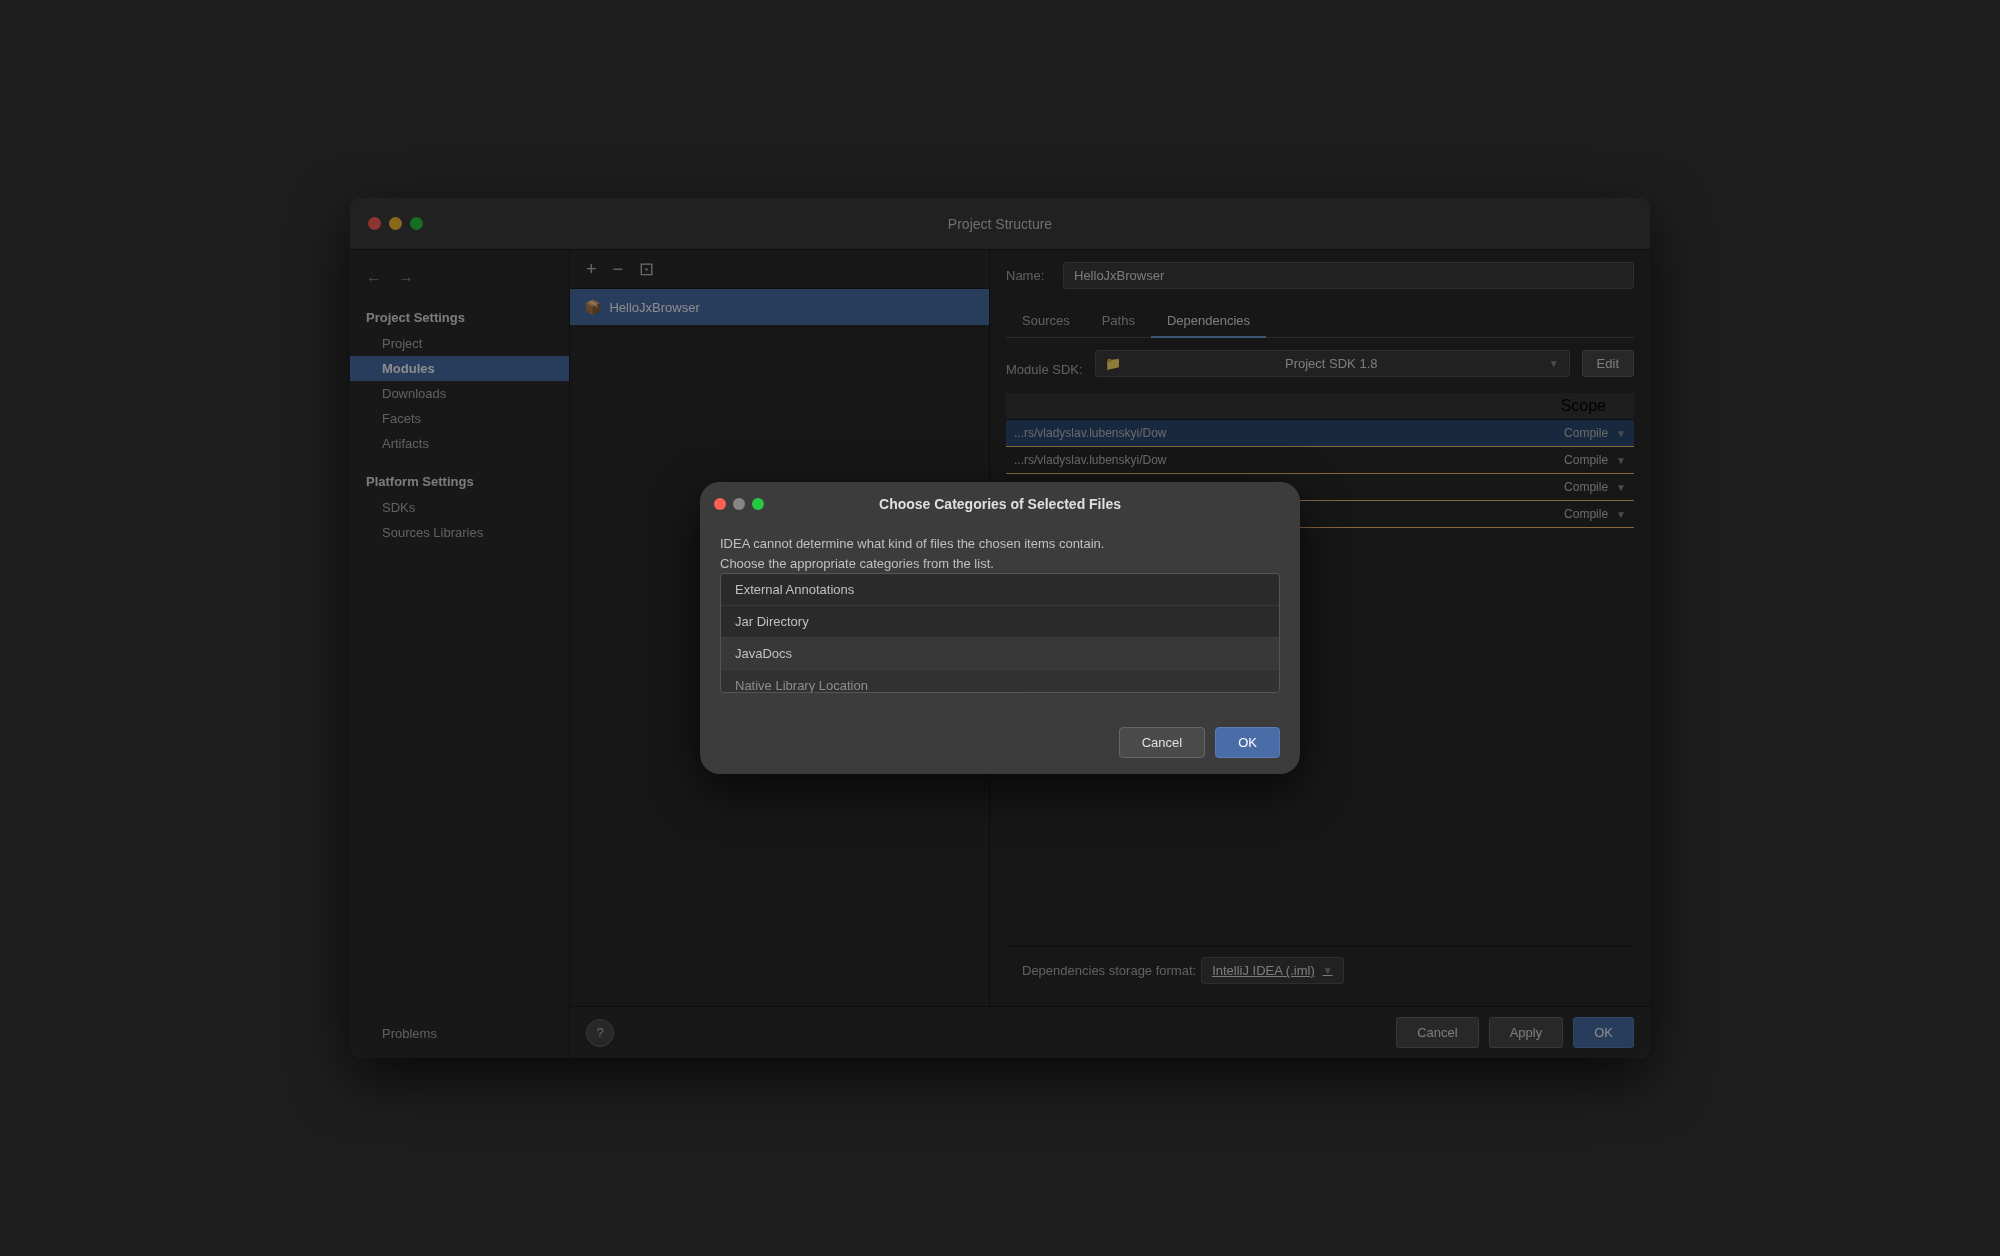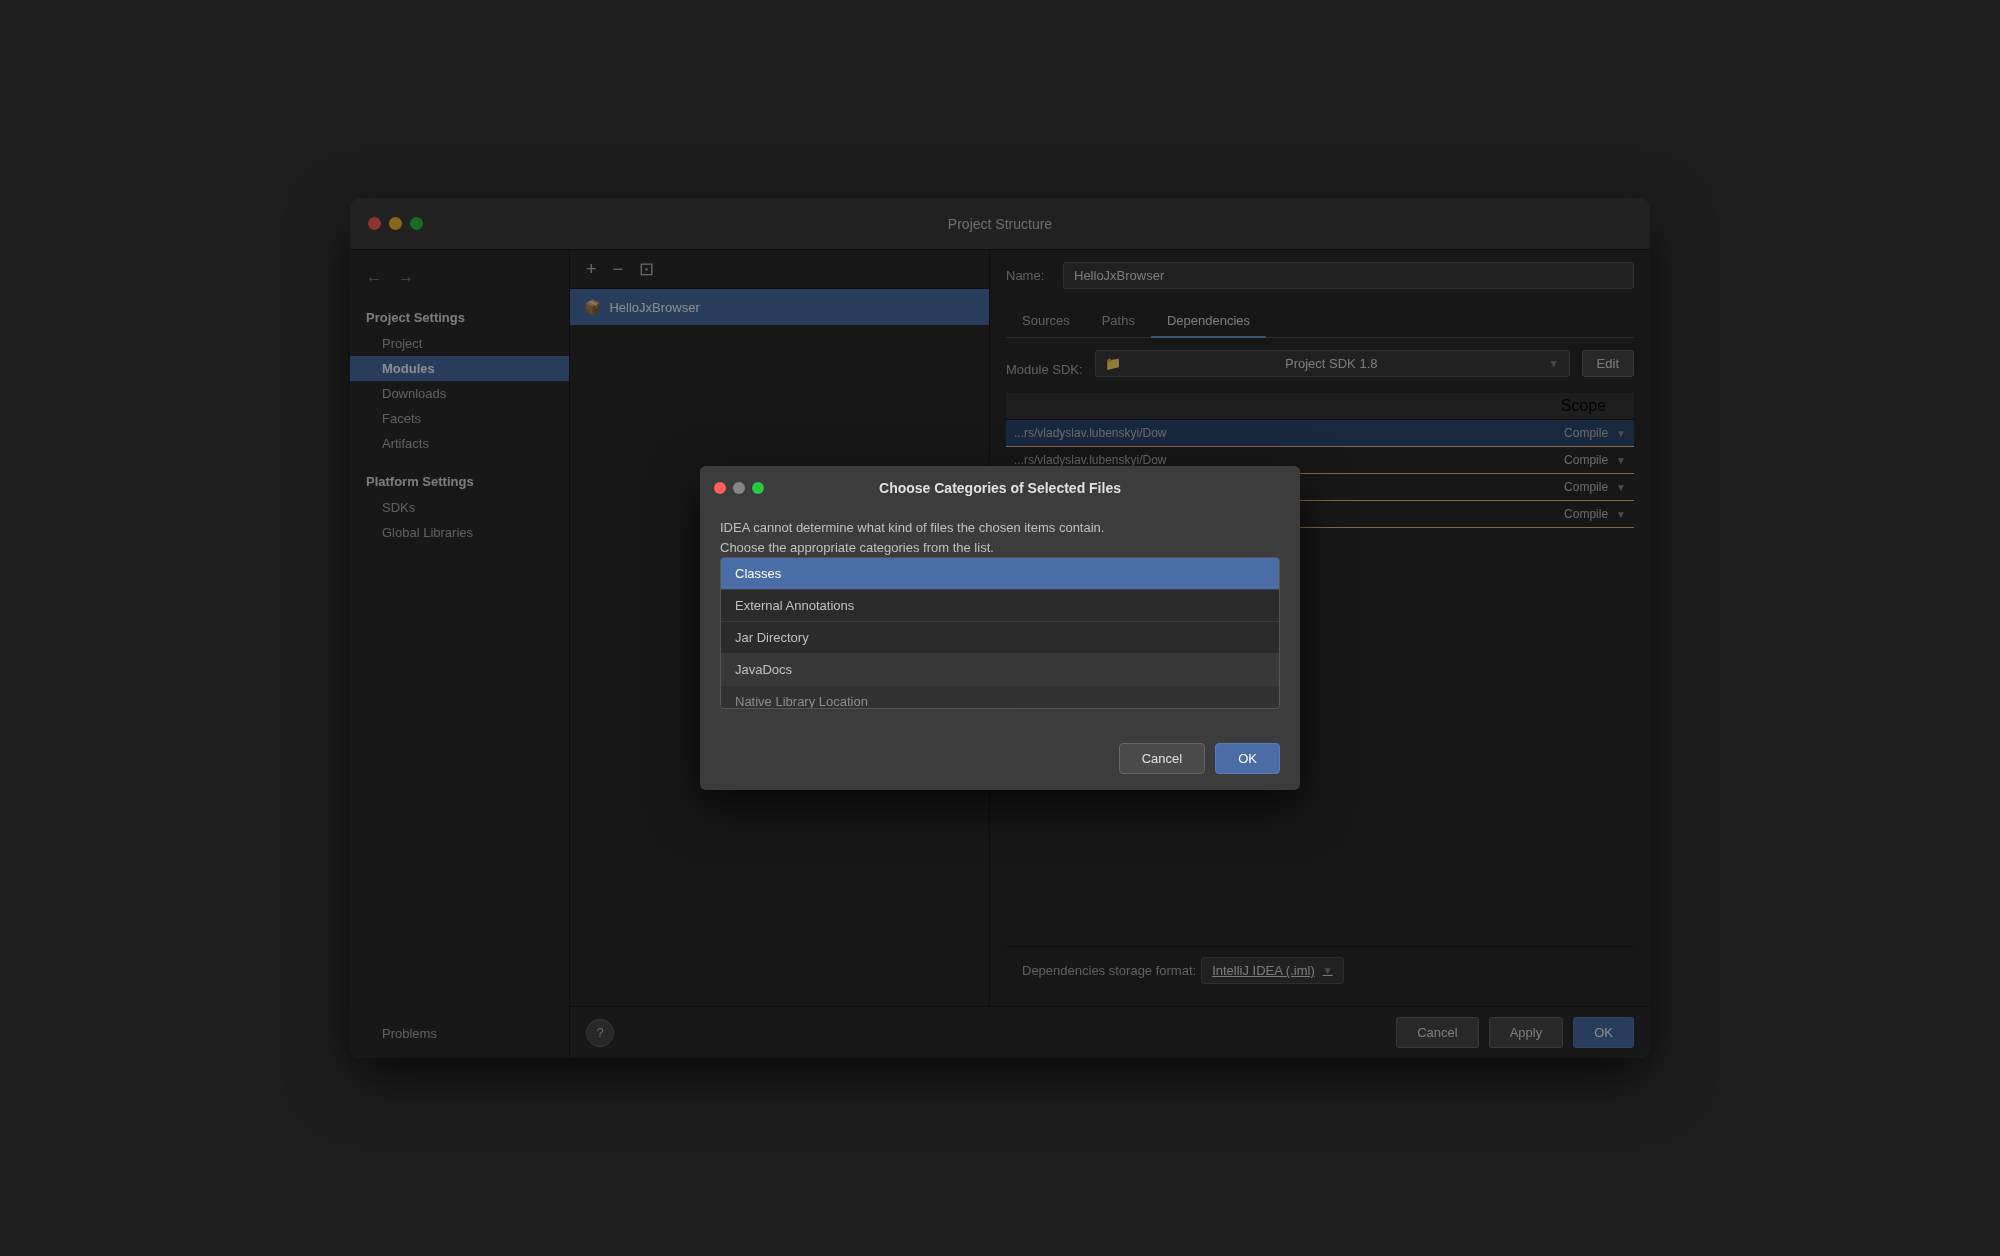--- a/index.html
+++ b/index.html
@@ -370,21 +370,21 @@
       top: 0; left: 0; right: 0; bottom: 0;
       background: rgba(0,0,0,0.45);
       display: flex;
       align-items: center;
       justify-content: center;
       z-index: 100;
     }
 
     .dialog {
       background: #3c3c3c;
-      border-radius: 6px;
+      border-radius: 20px;
       width: 600px;
       box-shadow: 0 16px 48px rgba(0,0,0,0.7);
       overflow: hidden;
       display: flex;
       flex-direction: column;
     }
 
     .dialog-title-bar {
       display: flex;
       align-items: center;
@@ -503,21 +503,21 @@
       </div>
 
       <div class="sidebar-divider"></div>
 
       <div class="sidebar-section-label">Platform Settings</div>
 
       <div class="sidebar-item">
         <span>SDKs</span>
       </div>
       <div class="sidebar-item">
-        <span>Global Libraries</span>
+        <span>Sources Libraries</span>
       </div>
 
       <div style="flex:1"></div>
 
       <div class="sidebar-item">
         <span>Problems</span>
       </div>
     </div>
 
     <div class="right-panel">
@@ -620,23 +620,20 @@
         <span class="dialog-title">Choose Categories of Selected Files</span>
       </div>
 
       <div class="dialog-body">
         <div class="dialog-message">
           <span>IDEA cannot determine what kind of files the chosen items contain.</span><br>
           <span>Choose the appropriate categories from the list.</span>
         </div>
 
         <div class="dialog-list">
-          <div class="dialog-list-item selected">
-            <span>Classes</span>
-          </div>
           <div class="dialog-list-item">
             <span>External Annotations</span>
           </div>
           <div class="dialog-list-item">
             <span>Jar Directory</span>
           </div>
           <div class="dialog-list-item" style="background:#383838;">
             <span>JavaDocs</span>
           </div>
           <div class="dialog-list-item" style="opacity:0.6; overflow:hidden; max-height:22px;">

